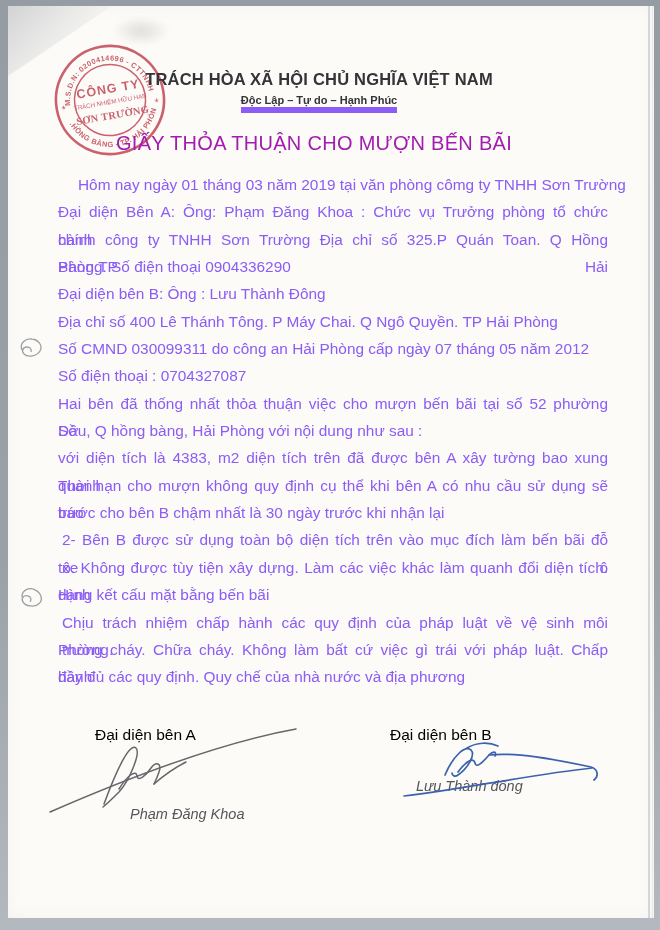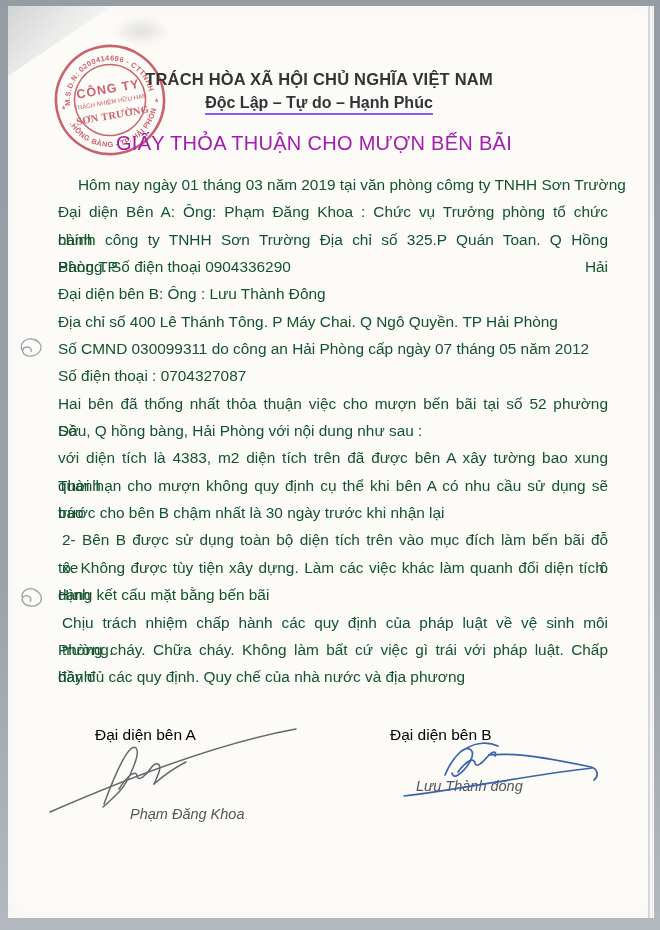--- a/index.html
+++ b/index.html
@@ -25,29 +25,29 @@
   .smudge{
     position:absolute; left:104px; top:10px; width:58px; height:30px;
     background:radial-gradient(ellipse at center,rgba(150,150,155,0.28),rgba(150,150,155,0) 70%);
     filter:blur(2px);
   }
   .header{
     position:absolute; left:0; top:64px; width:622px; text-align:center;
     color:#333338;
   }
   .motto1{font-size:16.5px; font-weight:bold; letter-spacing:.2px;}
-  .motto2{display:inline-block; margin-top:5px; font-size:16px; font-weight:bold;
-          border-bottom:2px solid #8b5cf6; padding-bottom:1px;text-align:right;}
+  .motto2{display:inline-block; margin-top:5px; font-size:11px; font-weight:bold;
+          border-bottom:6px solid #8b5cf6; padding-bottom:1px;text-align:right;}
   .doc-title{
     position:absolute; left:0; top:126px; width:612px; text-align:center;
     font-size:20px; color:#a21caf; letter-spacing:.3px;
   }
   .body-text{
     position:absolute; left:50px; top:165px; width:550px;
-    font-size:15.4px; color:#14532d; letter-spacing:0px;
+    font-size:15.4px; color:#8b5cf6; letter-spacing:0px;
   }
   .ln{height:27.35px; line-height:27.35px; white-space:nowrap;}
   .ln.j{white-space:normal; text-align:justify; text-align-last:justify; word-spacing:1px;}
   .ln.ind1{padding-left:20px;}
   .ln.ind05{padding-left:4px;}
   .sig-label{position:absolute; font-size:15.5px; color:#000000;}
   .sig-name{position:absolute; font-size:14.5px; font-style:italic; color:#55555a;}
   .abs{position:absolute;}
   svg text{font-family:"Liberation Sans","DejaVu Sans",sans-serif;}
 </style>

